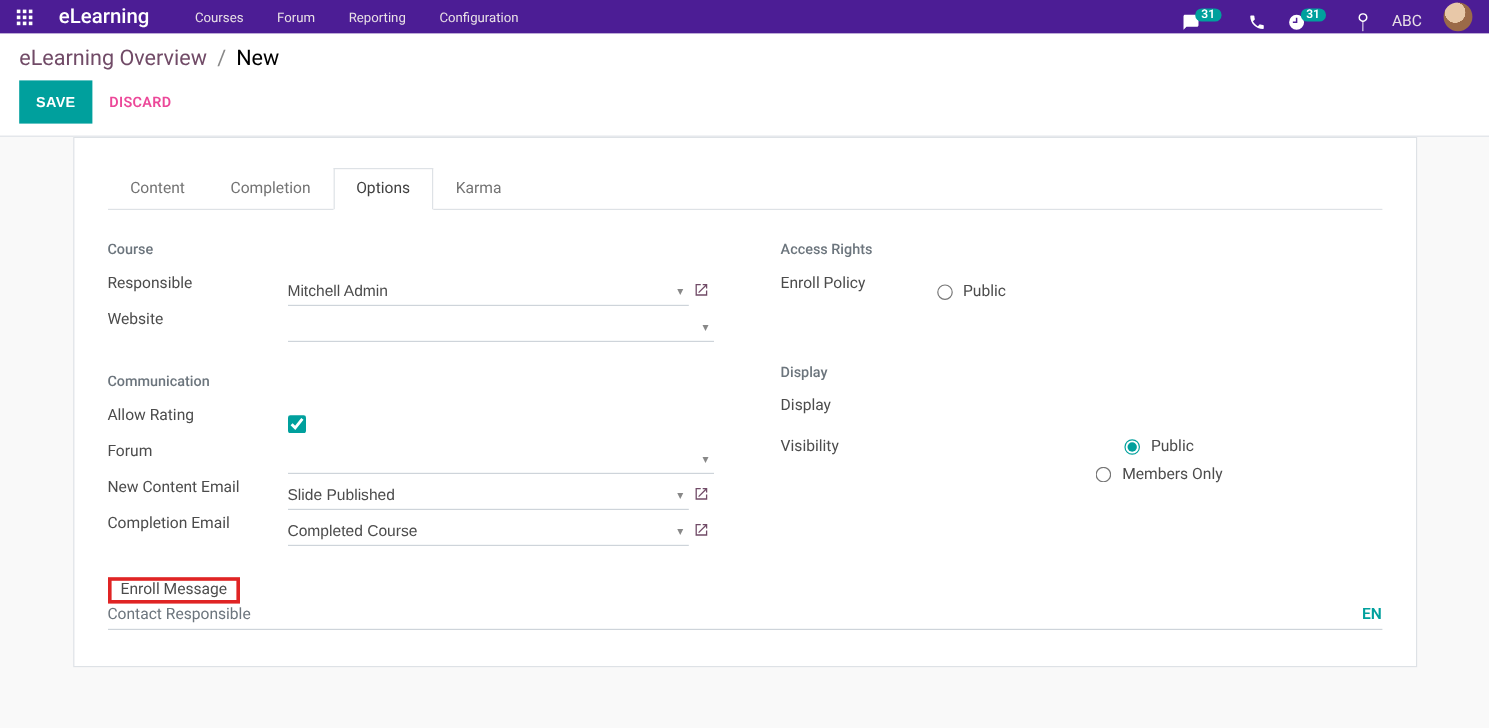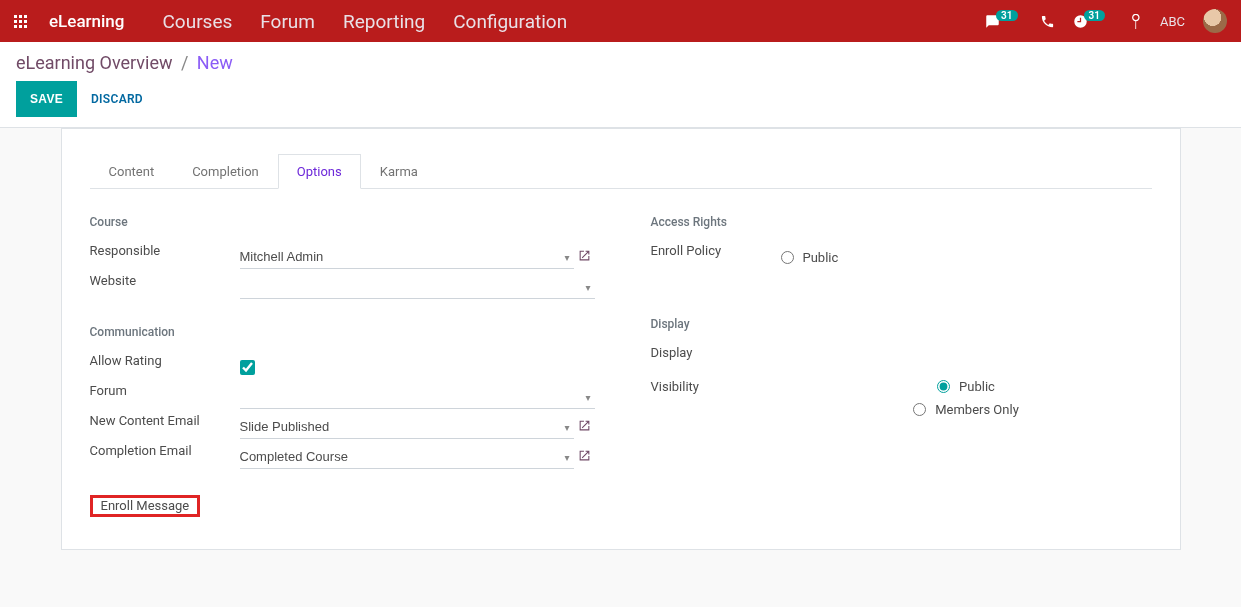--- a/index.html
+++ b/index.html
@@ -1,49 +1,49 @@
 <!DOCTYPE html>
 <html><head>
 <meta charset="utf-8">
 <style>
   * { box-sizing: border-box; margin: 0; padding: 0; }
   body { font-family: -apple-system, BlinkMacSystemFont, "Segoe UI", Roboto, "Helvetica Neue", Arial, sans-serif; font-size: 13px; color: #4c4c4c; background: #f9f9f9; width: 1241px; }
 
   
-  .navbar { background: #b91c1c; color: #fff; height: 42px; display: flex; align-items: center; padding: 0 14px; }
+  .navbar { background: #4c1d95; color: #fff; height: 28px; display: flex; align-items: center; padding: 0 14px; }
   .navbar-left { display: flex; align-items: center; gap: 22px; }
   .apps-icon { display: grid; grid-template-columns: repeat(3,3px); grid-template-rows: repeat(3,3px); gap: 2px; cursor: pointer; }
   .apps-icon span { background: #fff; width: 3px; height: 3px; }
   .brand { font-size: 17px; font-weight: 500; color: #fff; }
   .nav-links { display: flex; gap: 28px; margin-left: 16px; }
-  .nav-link { color: #e9e0e6; font-size: 19px; cursor: pointer; }
-  .navbar-right { margin-left: auto; display: flex; align-items: center; gap: 18px; }
+  .nav-link { color: #e9e0e6; font-size: 11px; cursor: pointer; }
+  .navbar-right { margin-left: auto; display: flex; align-items: flex-end; gap: 18px; }
   .badge-icon { position: relative; color: #fff; display: flex; align-items: center; }
   .badge { background: #00a09d; color: #fff; font-size: 10px; border-radius: 8px; padding: 0 5px; position: relative; top: -6px; left: -4px; font-weight: 600; }
   .avatar { width: 24px; height: 24px; border-radius: 50%; background: radial-gradient(circle at 40% 35%, #e8c8a8 0 40%, #9b6a48 41% 100%); }
   .icon-svg { width: 15px; height: 15px; fill: #fff; }
 
   
   .subheader { background: #fff; border-bottom: 1px solid #dee2e6; padding: 10px 16px 10px 16px; }
   .breadcrumb { font-size: 18px; margin-bottom: 8px; }
   .breadcrumb .parent { color: #714b67; cursor: pointer; }
   .breadcrumb .sep { color: #888; margin: 0 4px; }
-  .breadcrumb .current { color: #8b5cf6; margin-top: 32px; }
+  .breadcrumb .current { color: #000000; margin-top: 32px; }
   .actions { display: flex; gap: 14px; align-items: center; }
   .btn-save { background: #00a09d; color: #fff; border: none; padding: 11px 14px; font-size: 12px; font-weight: 600; cursor: pointer; letter-spacing: 0.3px; }
-  .btn-discard { color: #0369a1; font-size: 12px; font-weight: 600; cursor: pointer; letter-spacing: 0.3px; }
+  .btn-discard { color: #ec4899; font-size: 12px; font-weight: 600; cursor: pointer; letter-spacing: 0.3px; }
 
   
   .sheet-wrap { padding: 0 0 20px 0; display: flex; justify-content: center; }
   .sheet { background: #fff; border: 1px solid #dee2e6; width: 1120px; margin-top: 0; padding: 24px 28px 30px 28px; }
 
   
   .tabs { display: flex; border-bottom: 1px solid #dee2e6; margin-bottom: 26px; }
   .tab { padding: 9px 18px; border: 1px solid transparent; border-bottom: none; color: #737373; cursor: pointer; font-size: 13px; position: relative; top: 1px; }
-  .tab.active { border-color: #dee2e6; background: #fff; color: #6d28d9; border-bottom: 1px solid #fff; }
+  .tab.active { border-color: #dee2e6; background: #fff; color: #404040; border-bottom: 1px solid #fff; }
 
   
   .form-cols { display: flex; gap: 60px; }
   .col { flex: 1; }
   .section-title { font-size: 12px; color: #6c757d; margin-bottom: 14px; font-weight: 500; }
   .field-row { display: flex; min-height: 28px; margin-bottom: 2px; }
   .field-label { width: 150px; color: #4c4c4c; font-size: 13px; }
   .field-input { flex: 1; display: flex; align-items: center; gap: 8px; }
   .underline-input { flex: 1; border: none; border-bottom: 1px solid #ced4da; padding: 4px 0; font-size: 13px; color: #4c4c4c; background: transparent; }
   .dropdown-caret { color: #888; font-size: 10px; margin-left: -18px; pointer-events: none; }
@@ -249,16 +249,20 @@
         </div>
       </div>
     </div>
 
     <div class="enroll-block">
       <div style="margin-bottom:2px;">
         <span class="highlight-red-tight">
           <span class="enroll-header">Enroll Message</span>
         </span>
       </div>
+      <div class="full-underline">
+        <span class="enroll-sub">Contact Responsible</span>
+        <span class="lang-tag">EN</span>
+      </div>
     </div>
 
   </div>
 </div>
 
 </body></html>

